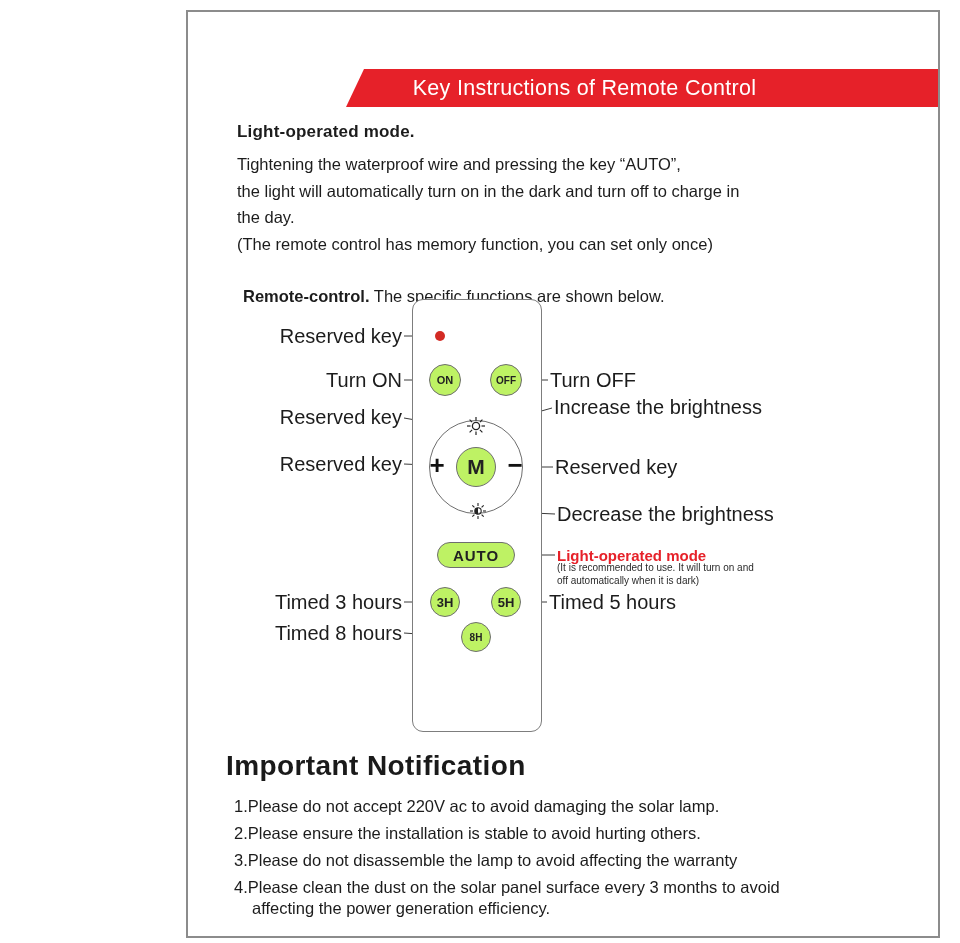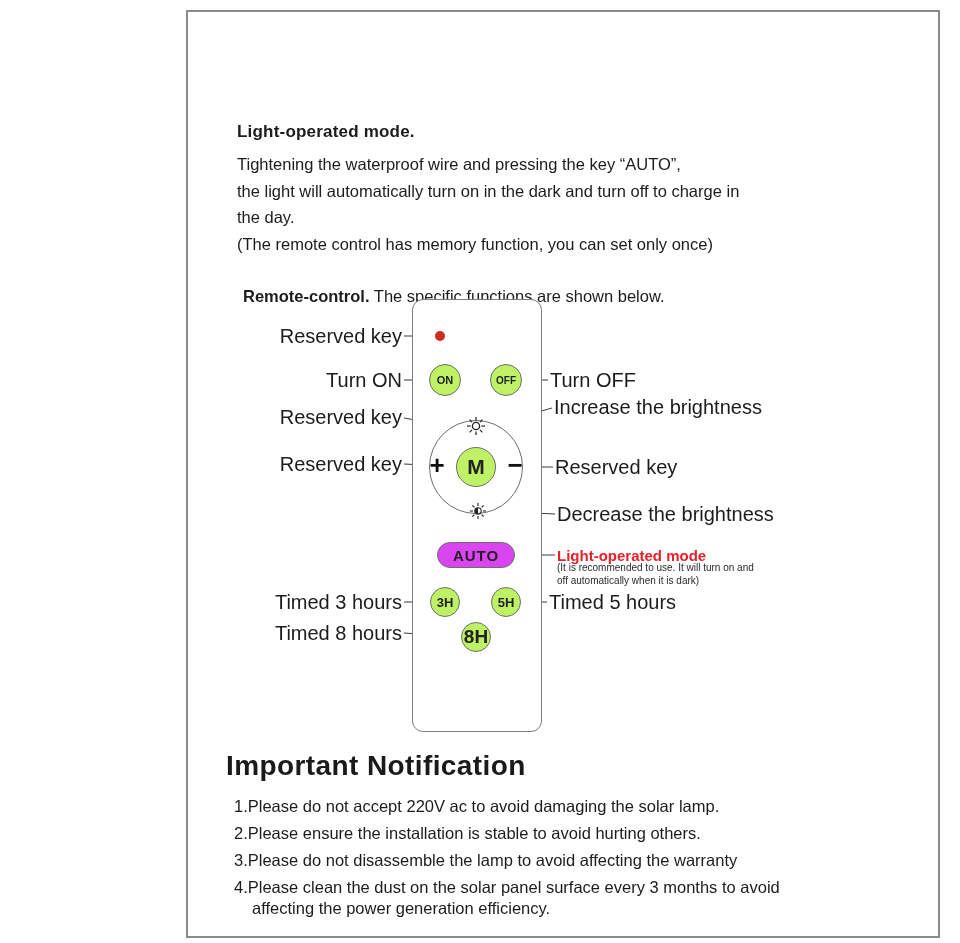--- a/index.html
+++ b/index.html
@@ -32,49 +32,52 @@
 
   .cbtn { position:absolute; border:1.5px solid #6e6e6e; border-radius:50%;
           display:flex; align-items:center; justify-content:center;
           background:#bef264; font-weight:bold; color:#222; }
   .btn-on  { left:241px; top:65px;  width:32px; height:32px; font-size:11px; }
   .btn-off { left:302px; top:65px;  width:32px; height:32px; font-size:10px; }
   .ring    { left:241px; top:121px; width:94px; height:94px; background:transparent; }
   .btn-m   { left:268px; top:148px; width:40px; height:40px; font-size:21px; }
   .btn-3h  { left:242px; top:288px; width:30px; height:30px; font-size:13px; }
   .btn-5h  { left:303px; top:288px; width:30px; height:30px; font-size:13px; }
-  .btn-8h  { left:273px; top:323px; width:30px; height:30px; font-size:19px; }
+  .btn-8h  { left:273px; top:323px; width:30px; height:30px; font-size:10px; }
 
   .pm { position:absolute; width:22px; text-align:center; font-size:26px; font-weight:bold; color:#111; }
   .plus  { left:238px; top:151px; }
   .minus { left:316px; top:151px; }
 
   .sun-up   { position:absolute; left:278px; top:117px; width:20px; height:20px; }
   .sun-down { position:absolute; left:281px; top:203px; width:18px; height:18px; }
 
   .btn-auto { position:absolute; left:249px; top:243px; width:78px; height:26px;
-              border:1.5px solid #6e6e6e; border-radius:13px; background:#d946ef;
+              border:1.5px solid #6e6e6e; border-radius:13px; background:#bef264;
               display:flex; align-items:center; justify-content:center;
               font-weight:bold; font-size:15px; letter-spacing:1px; color:#222; }
 
   .lbl { position:absolute; font-size:20px; line-height:20px; color:#1c1c1c; white-space:nowrap; }
   .lbl-left { left:20px; width:194px; text-align:right; }
   .auto-title { color:#e62129; font-weight:bold; font-size:15px; }
   .auto-note { position:absolute; left:369px; top:263px; width:215px;
                font-size:10px; line-height:12.5px; color:#2b2b2b; white-space:nowrap; }
 
   .notif-h { left:38px; top:738px; font-size:28px; font-weight:bold; letter-spacing:0.4px; color:#1a1a1a; }
   .notif-list { left:46px; top:784px; width:588px; font-size:16.5px; }
   .notif-item { line-height:20.5px; margin-bottom:6.5px; padding-left:18px; text-indent:-18px; }
 </style>
 </head>
 <body>
 
 <div class="page">
 
+  <div class="banner">
+    <span>Key Instructions of Remote Control</span>
+  </div>
 
   <div class="abs h-light">Light-operated mode.</div>
 
   <div class="abs para">
     <div>Tightening the waterproof wire and pressing the key “AUTO”,</div>
     <div>the light will automatically turn on in the dark and turn off to charge in</div>
     <div>the day.</div>
     <div>(The remote control has memory function, you can set only once)</div>
   </div>
 

